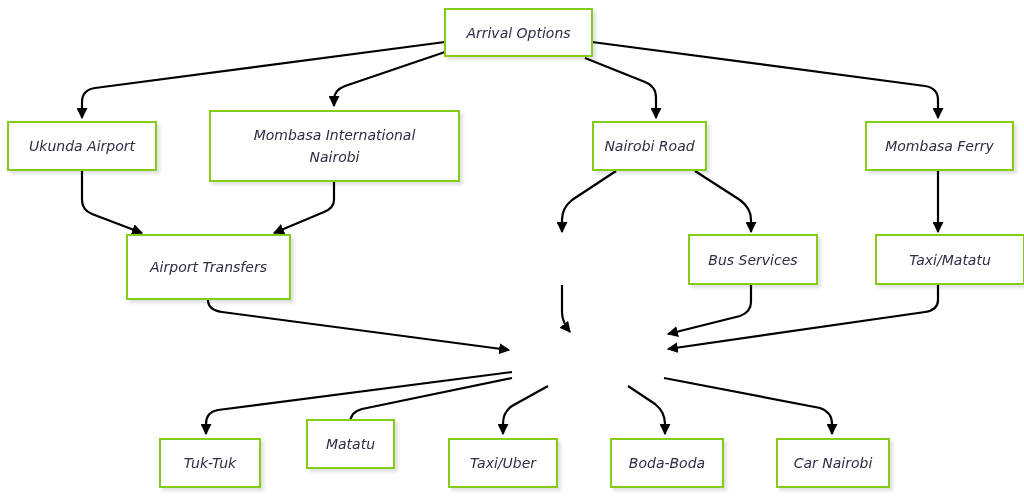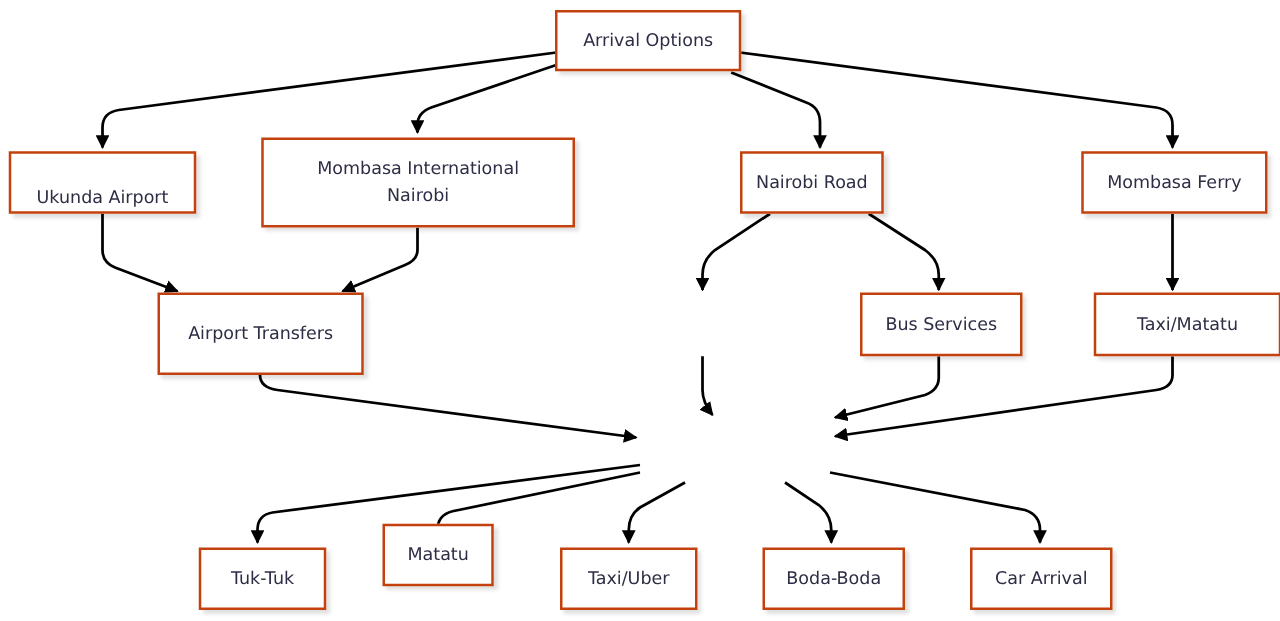--- a/index.html
+++ b/index.html
@@ -1,23 +1,23 @@
 <!DOCTYPE html>
 <html><head>
 <meta charset="utf-8">
 <style>
   html, body { margin: 0; padding: 0; background: #ffffff; }
   body { width: 1024px; height: 497px; position: relative; overflow: hidden; font-family: "DejaVu Sans", sans-serif; }
   #diagram { position: absolute; left: 0; top: 0; width: 1024px; height: 497px; }
   .node {
     position: absolute; box-sizing: border-box;
-    background: #ffffff; border: 2px solid #c2410c;
+    background: #ffffff; border: 2px solid #84cc16;
     box-shadow: 3px 3px 3px rgba(0,0,0,0.12);
     display: flex; align-items: center; justify-content: center; text-align: center;
-    color: #2d2d45; font-size: 14px; line-height: 22px; padding: 0 8px;
+    color: #2d2d45; font-size: 14px; line-height: 22px; padding: 0 8px; font-style: italic;
   }
   .edge { fill: none; stroke: #000000; stroke-width: 2.2; }
 </style>
 </head>
 <body>
 
 <div id="diagram">
   <svg id="edges" width="1024" height="497" style="position:absolute;left:0;top:0;">
     <defs>
       <marker id="arrow" viewBox="0 0 10 10" refX="9" refY="5" markerWidth="5" markerHeight="5" orient="auto-start-reverse">
@@ -41,21 +41,21 @@
     <path class="edge" marker-end="url(#arrow)" d="M512,378 L362,409 Q350,412 350,424 L350,434"></path>
     <path class="edge" marker-end="url(#arrow)" d="M548,386 L512,406 Q503,412 503,424 L503,434"></path>
     <path class="edge" marker-end="url(#arrow)" d="M628,386 L655,404 Q665,412 665,424 L665,434"></path>
     <path class="edge" marker-end="url(#arrow)" d="M664,378 L820,408 Q832,412 832,424 L832,434"></path>
   </svg>
 
   <div class="node" style="left:444px;top:8px;width:149px;height:49px;">
       <span>Arrival Options</span>
     </div>
 
-  <div class="node" style="left:7px;top:121px;width:150px;height:50px;align-items:flex-end;">
+  <div class="node" style="left:7px;top:121px;width:150px;height:50px;">
       <span>Ukunda Airport</span>
     </div>
   <div class="node" style="left:209px;top:110px;width:251px;height:72px;">
       <span style="display:block;width:200px;">Mombasa International Nairobi</span>
     </div>
   <div class="node" style="left:592px;top:121px;width:115px;height:50px;">
       <span>Nairobi Road</span>
     </div>
   <div class="node" style="left:865px;top:121px;width:149px;height:50px;">
       <span>Mombasa Ferry</span>
@@ -78,15 +78,15 @@
   <div class="node" style="left:306px;top:419px;width:89px;height:50px;">
       <span>Matatu</span>
     </div>
   <div class="node" style="left:448px;top:438px;width:110px;height:50px;">
       <span>Taxi/Uber</span>
     </div>
   <div class="node" style="left:610px;top:438px;width:114px;height:50px;">
       <span>Boda-Boda</span>
     </div>
   <div class="node" style="left:776px;top:438px;width:114px;height:50px;">
-      <span>Car Arrival</span>
+      <span>Car Nairobi</span>
     </div>
 </div>
 
 </body></html>

